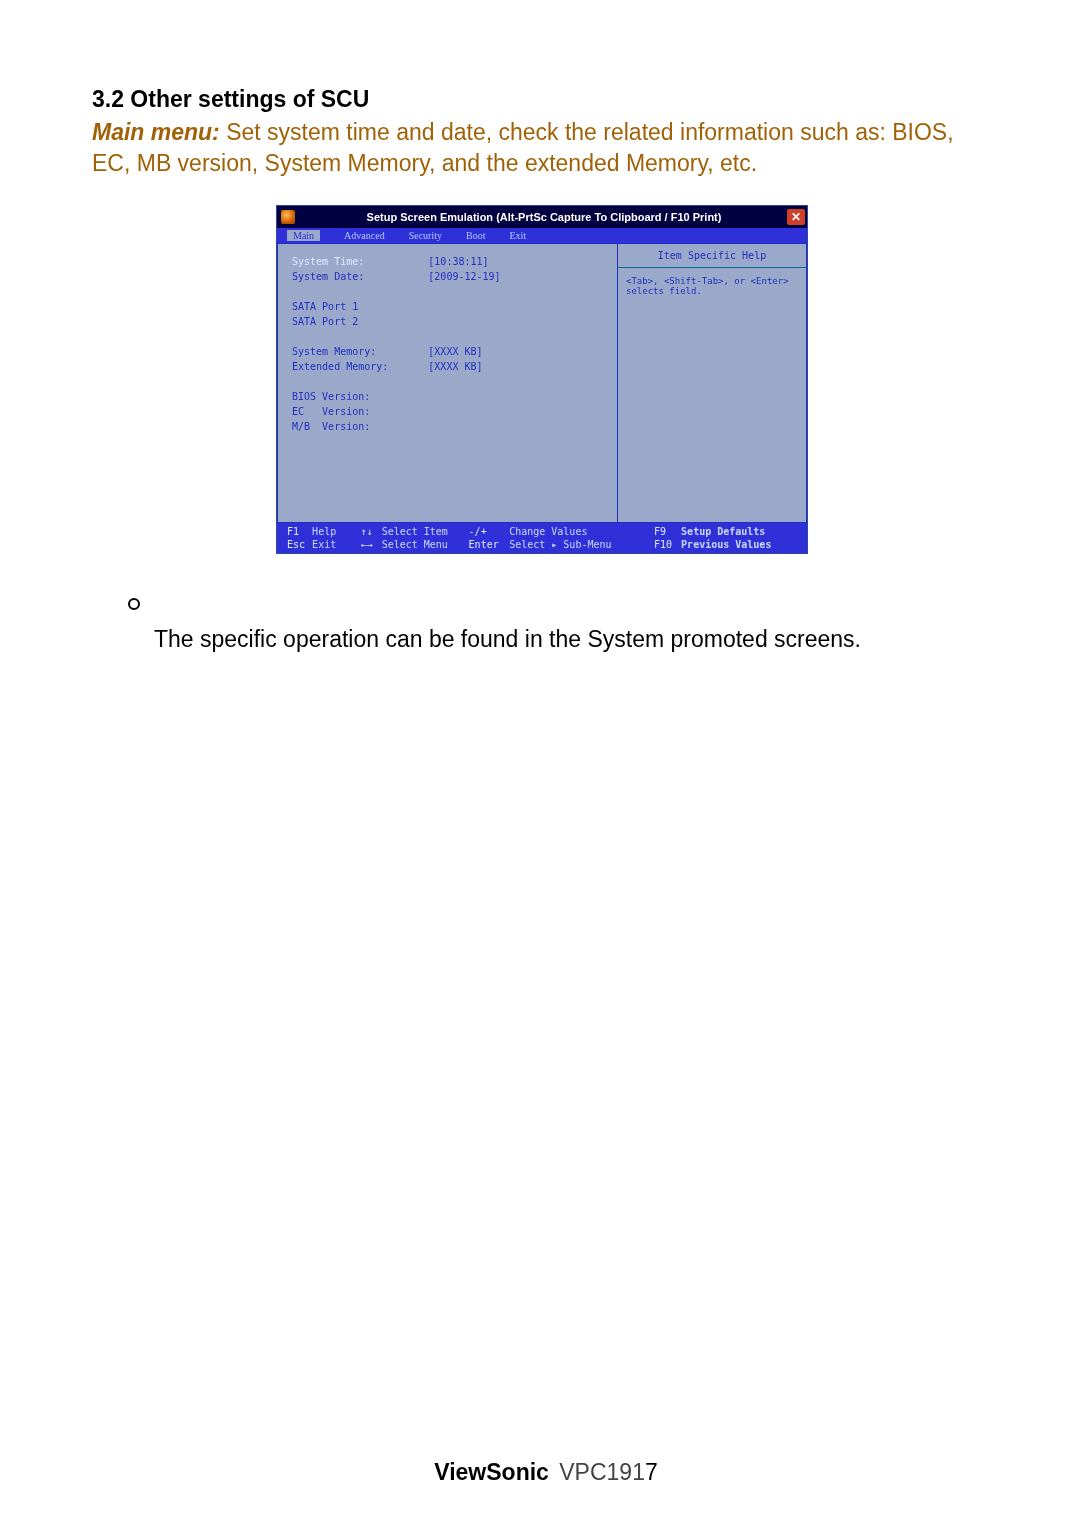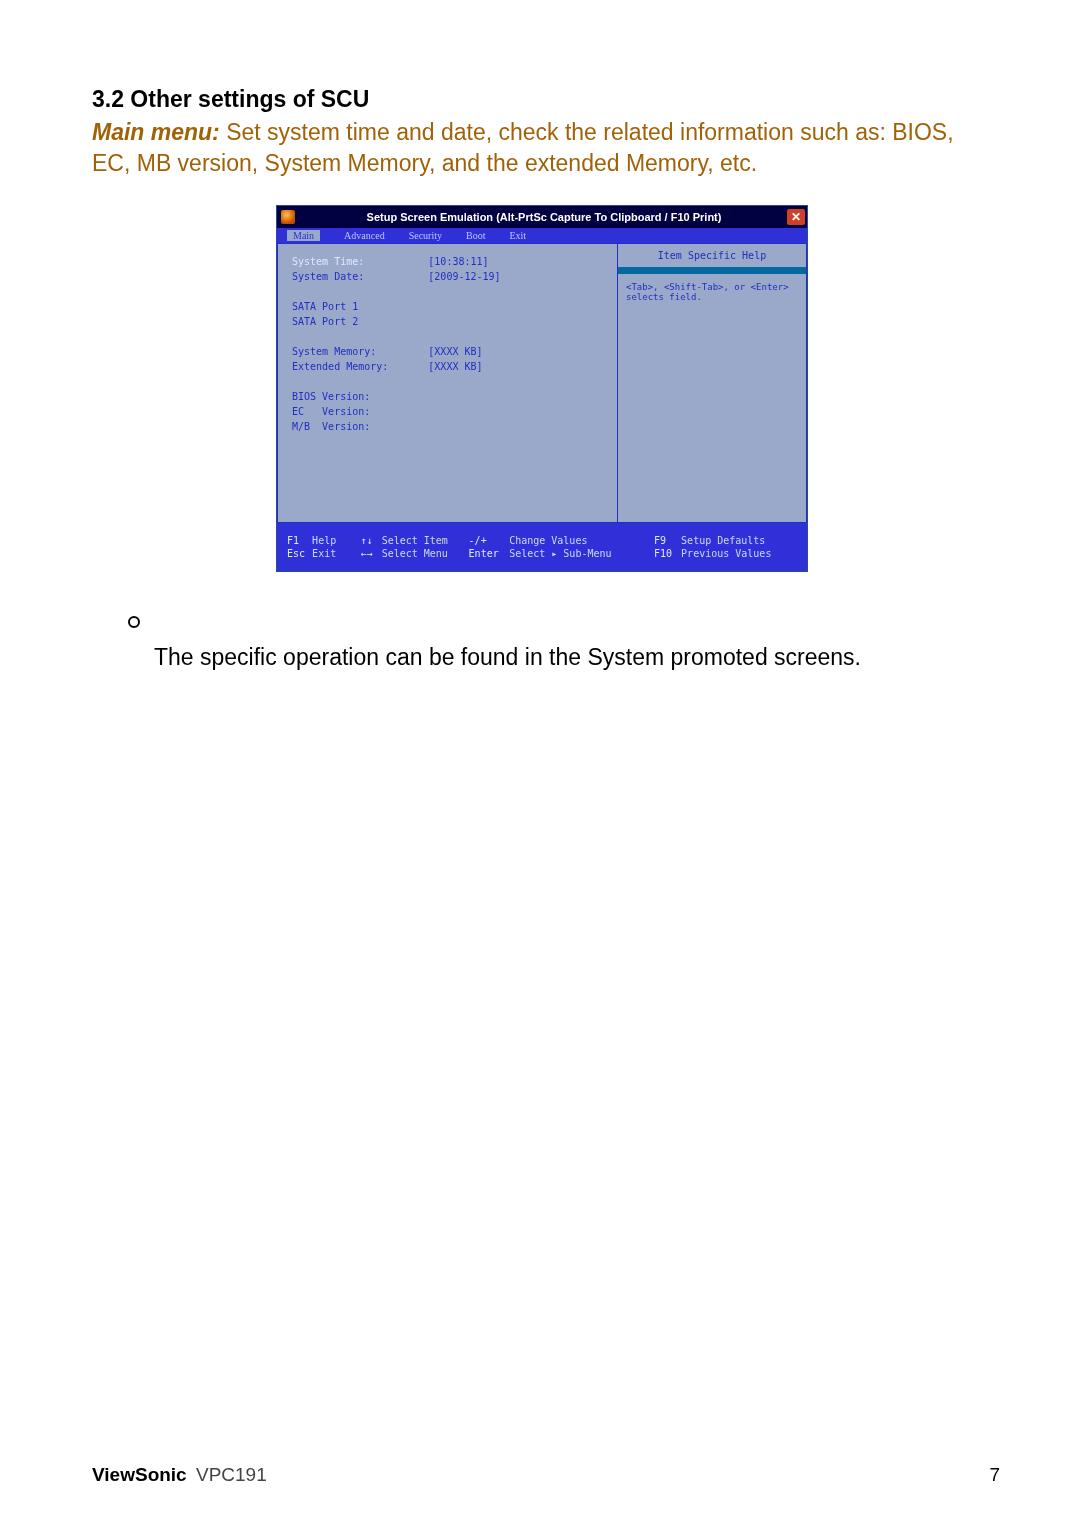--- a/index.html
+++ b/index.html
@@ -92,62 +92,62 @@
   .bios-values div { white-space: pre; }
   .bios-labels .hi { color: #e0e8ff; }
   .bios-right {
     flex: 0 0 190px;
     border: 1px solid #2030c0;
     display: flex; flex-direction: column;
   }
   .help-head {
     text-align: center;
     padding: 6px 4px;
-    border-bottom: 7px solid #0369a1;
+    border-bottom: 1px solid #0369a1;
   }
   .help-body {
     padding: 8px;
     font-size: 9px;
     flex: 1;
   }
   .footer-bar {
     background: #3030d8;
     color: #c8d8ff;
     font-family: monospace;
     font-size: 10px;
-    padding: 11px 10px;
+    padding: 2px 10px;
   }
   .footer-row { display: flex; align-items: center; line-height: 1.3; }
   .footer-row .fk { color: #e0e8ff; display:inline-block; width: 26px; }
   .footer-row .lb { display:inline-block; width: 50px; }
   .footer-row .ak { color:#e0e8ff; display:inline-block; width: 22px; }
   .footer-row .al { display:inline-block; width: 90px; }
   .footer-row .ck { color:#e0e8ff; display:inline-block; width: 42px; }
   .footer-row .cl { display:inline-block; width: 150px; }
   .footer-row .rk { color:#e0e8ff; display:inline-block; width: 28px; }
-  .footer-row .rl { display:inline-block; width: 120px; }
+  .footer-row .rl { display:inline-block; width: 120px; font-weight: bold; }
 
   .bullet-block {
     margin-top: 36px;
     padding-left: 36px;
   }
   .bullet-row { display: flex; gap: 14px; }
   .bullet-mark {
     width: 12px; height: 12px; border: 2px solid #000; border-radius: 50%; margin-top: 8px;
     flex: 0 0 auto;
   }
   .bullet-text { font-size: 23px; line-height: 1.45; }
   .page-footer {
     position: absolute;
     bottom: 46px;
     left: 92px;
     right: 80px;
     display: flex;
-    justify-content: space-between;
-    font-size: 19px;
+    justify-content: center;
+    font-size: 23px;
   }
   .page-footer .brand { font-weight: bold; }
   .page-footer .model { font-weight: normal; color: #444; margin-left: 4px; }
 </style>
 </head>
 <body>
 
 <div class="page">
   <div class="heading">3.2 Other settings of SCU</div>
   <div class="intro">

